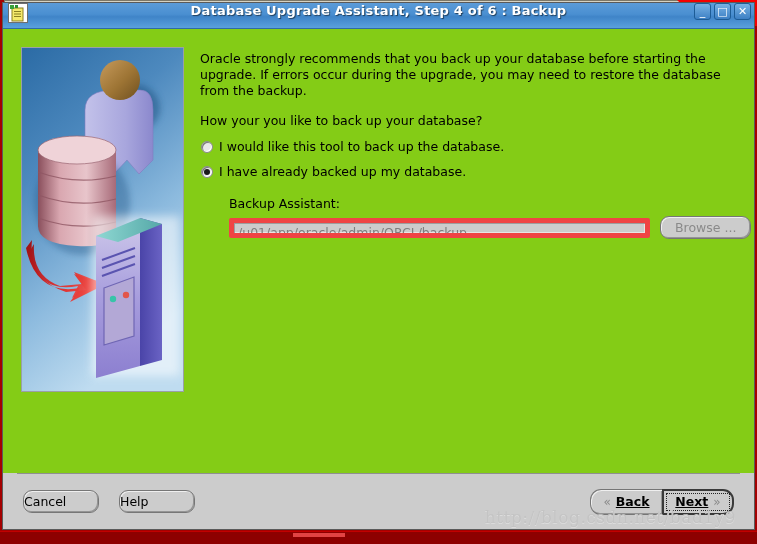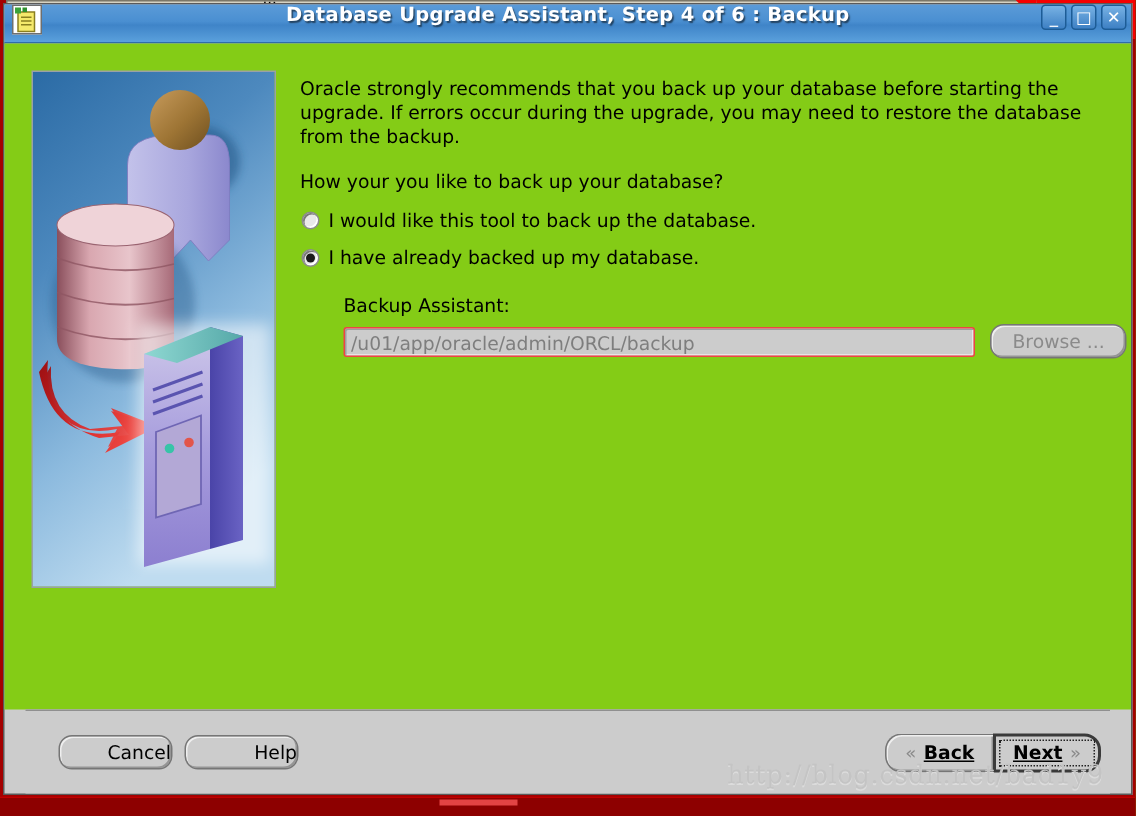--- a/index.html
+++ b/index.html
@@ -251,21 +251,21 @@
   .field-row {
     display: flex;
     align-items: center;
     gap: 10px;
   }
   .text-input {
     width: 421px;
     height: 20px;
     line-height: 20px;
     background: #cccccc;
-    border: 1px solid #ef4444;
+    border: 5px solid #ef4444;
     box-shadow: inset 1px 1px 0 #9d9d9d, inset -1px -1px 0 #e6e6e6;
     color: #7e7e7e;
     font-size: 12.5px;
     font-family: "DejaVu Sans", sans-serif;
     padding: 0 4px;
     box-sizing: border-box;
     border-radius: 2px;
     white-space: nowrap;
     overflow: hidden;
     cursor: default;
@@ -274,40 +274,40 @@
     font-family: "DejaVu Sans", sans-serif;
     font-size: 12.5px;
     color: #000;
     background: #cccccc;
     border: 1px solid #767676;
     border-radius: 9px;
     box-shadow: inset 1px 1px 0 #efefef, inset -1px -1px 0 #959595;
     height: 23px;
     padding: 0 14px;
     line-height: 21px;
-    text-align: right;
+    text-align: left;
     box-sizing: border-box;
     cursor: default;
     white-space: nowrap;
   }
   .btn.disabled { color: #8a8a8a; }
 
   
   .footer {
     flex: 0 0 56px;
     background: #cccccc;
     border-top: 1px solid #8f8f8f;
     margin: 0 14px;
     display: flex;
     align-items: center;
     padding: 0 6px;
     box-sizing: border-box;
     position: relative;
   }
-  .footer-left { display: flex; gap: 8px; margin-left: 16px; }
+  .footer-left { display: flex; gap: 20px; }
   .footer-right { margin-left: auto; display: flex; }
   .btn-wide { width: 76px; padding: 0; }
   .btn-nav {
     width: 72px;
     height: 26px;
     line-height: 24px;
     padding: 0;
     border-radius: 11px;
     position: relative;
     display: flex;

